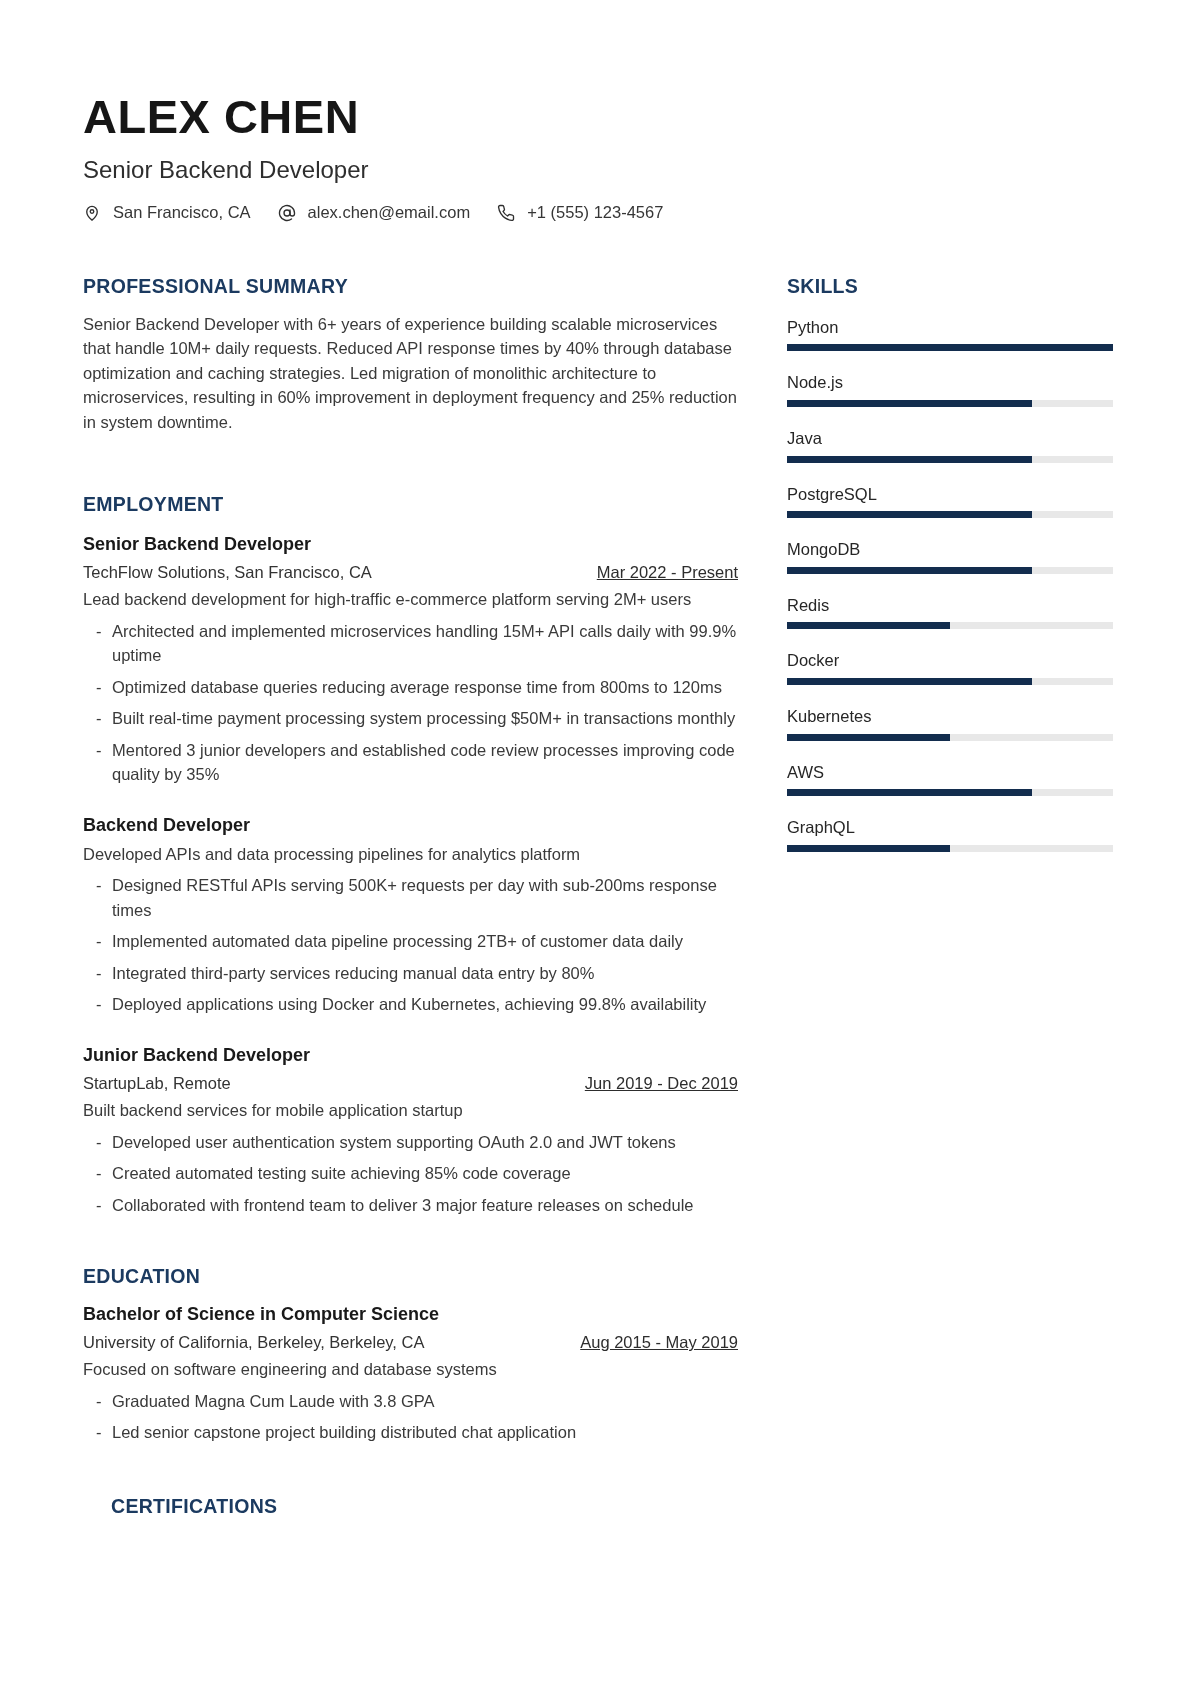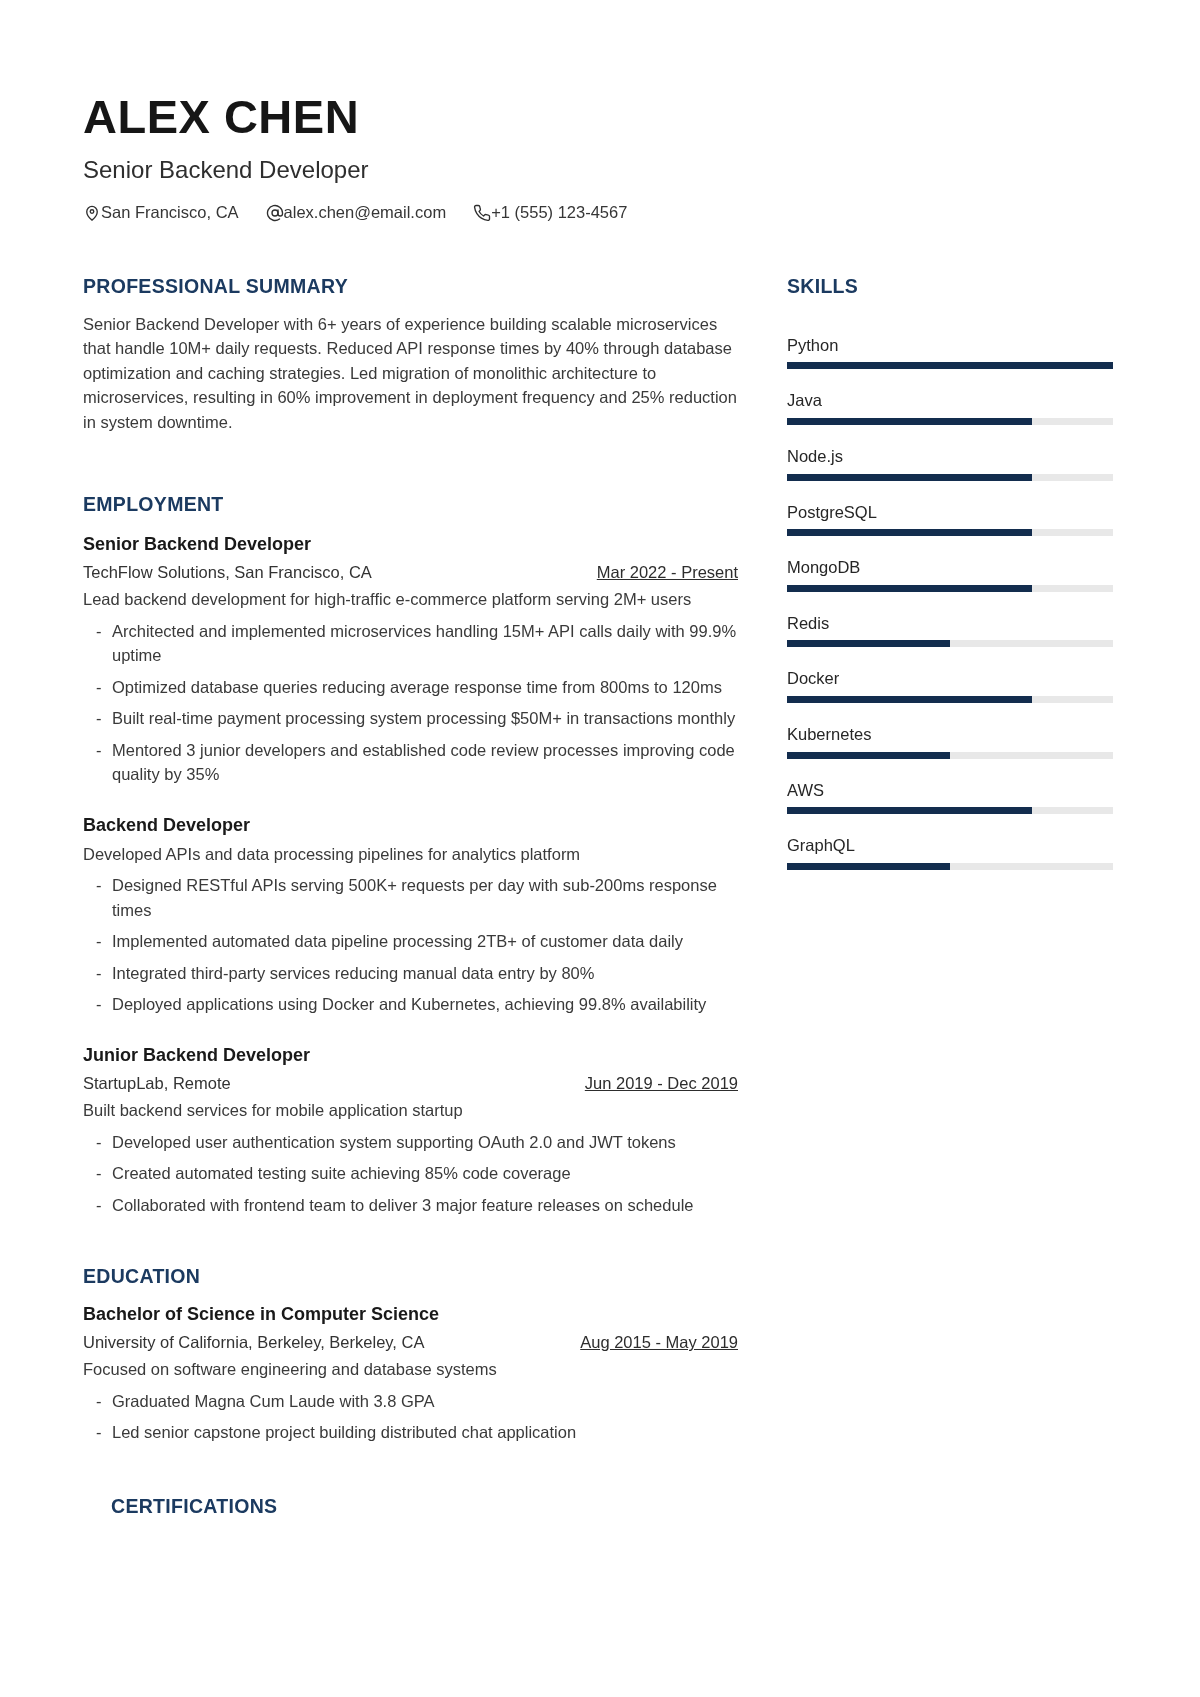--- a/index.html
+++ b/index.html
@@ -6,21 +6,21 @@
   html,body { background:#ffffff; }
   body { font-family:"Liberation Sans","DejaVu Sans",sans-serif; color:#3a3a3a; }
   .page {
     width:1200px; height:1535px; margin:0 auto; background:#ffffff;
     padding:92px 87px 0 83px; overflow:hidden; position:relative;
   }
   
   .name { font-size:47px; font-weight:700; color:#161616; letter-spacing:.5px; line-height:1.05; }
   .job-title { font-size:24px; color:#2e2e2e; margin-top:15px; font-weight:400; }
   .contact-row { display:flex; align-items:center; gap:27px; margin-top:19px; }
-  .contact-item { display:flex; align-items:center; gap:0; font-size:16.5px; color:#363636; }
+  .contact-item { display:flex; align-items:center; gap:12px; font-size:16.5px; color:#363636; }
   .contact-item svg { width:18px; height:18px; stroke:#2f2f2f; flex:0 0 auto; }
   
   .columns { display:flex; margin-top:53px; }
   .left-col  { width:655px; flex:0 0 655px; }
   .col-gap   { width:49px; flex:0 0 49px; }
   .right-col { width:326px; flex:0 0 326px; }
   h2.sec-heading {
     font-size:19.5px; font-weight:700; color:#1b3a60; letter-spacing:.3px; line-height:1.2;
   }
   
@@ -40,21 +40,21 @@
   .bullet .dash { position:absolute; left:13px; top:0; }
   
   .section-education { margin-top:48px; }
   .edu-degree { font-size:18px; font-weight:700; color:#191919; margin-top:14px; line-height:1.3; }
   .section-certifications { margin-top:50px;margin-left:28px; }
   .cert-item { margin-top:14px; }
   .cert-head { display:flex; justify-content:space-between; align-items:baseline; }
   .cert-name { font-size:18px; font-weight:700; color:#191919; line-height:1.3;font-family:Liberation Mono, monospace; }
   .cert-issuer { margin-top:8px; font-size:16.5px; color:#3a3a3a; }
   
-  .skills-list { margin-top:36px; }
+  .skills-list { margin-top:18px; }
   .skill-row { margin-bottom:21px; }
   .skill-name { font-size:16.5px; color:#262626; line-height:1.25; }
   .skill-bar { margin-top:7px; height:7px; background:#e8e8e8; position:relative; }
   .skill-fill { position:absolute; left:0; top:0; bottom:0; background:#132d4e; }
 </style>
 </head>
 <body>
 
 <div class="page">
 
@@ -223,34 +223,34 @@
         <h2 class="sec-heading">SKILLS</h2>
         <div class="skills-list" id="skills-container">
   <div class="skill-row">
     <div class="skill-name">Python</div>
     <div class="skill-bar">
       <div class="skill-fill" style="width: 100%;"></div>
     </div>
   </div>
 
   <div class="skill-row">
+    <div class="skill-name">Node.js</div>
+    <div class="skill-bar">
+      <div class="skill-fill" style="width: 75%;"></div>
+    </div>
+  </div>
+
+  <div class="skill-row">
     <div class="skill-name">Java</div>
     <div class="skill-bar">
       <div class="skill-fill" style="width: 75%;"></div>
     </div>
   </div>
 
   <div class="skill-row">
-    <div class="skill-name">Node.js</div>
-    <div class="skill-bar">
-      <div class="skill-fill" style="width: 75%;"></div>
-    </div>
-  </div>
-
-  <div class="skill-row">
     <div class="skill-name">PostgreSQL</div>
     <div class="skill-bar">
       <div class="skill-fill" style="width: 75%;"></div>
     </div>
   </div>
 
   <div class="skill-row">
     <div class="skill-name">MongoDB</div>
     <div class="skill-bar">
       <div class="skill-fill" style="width: 75%;"></div>

